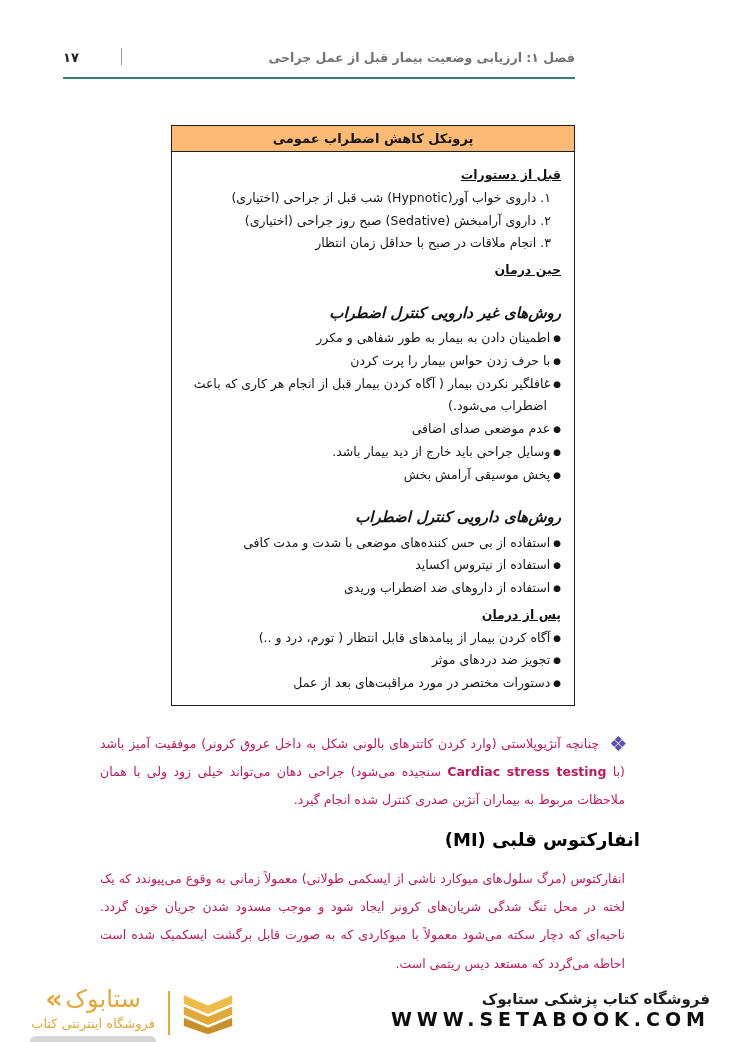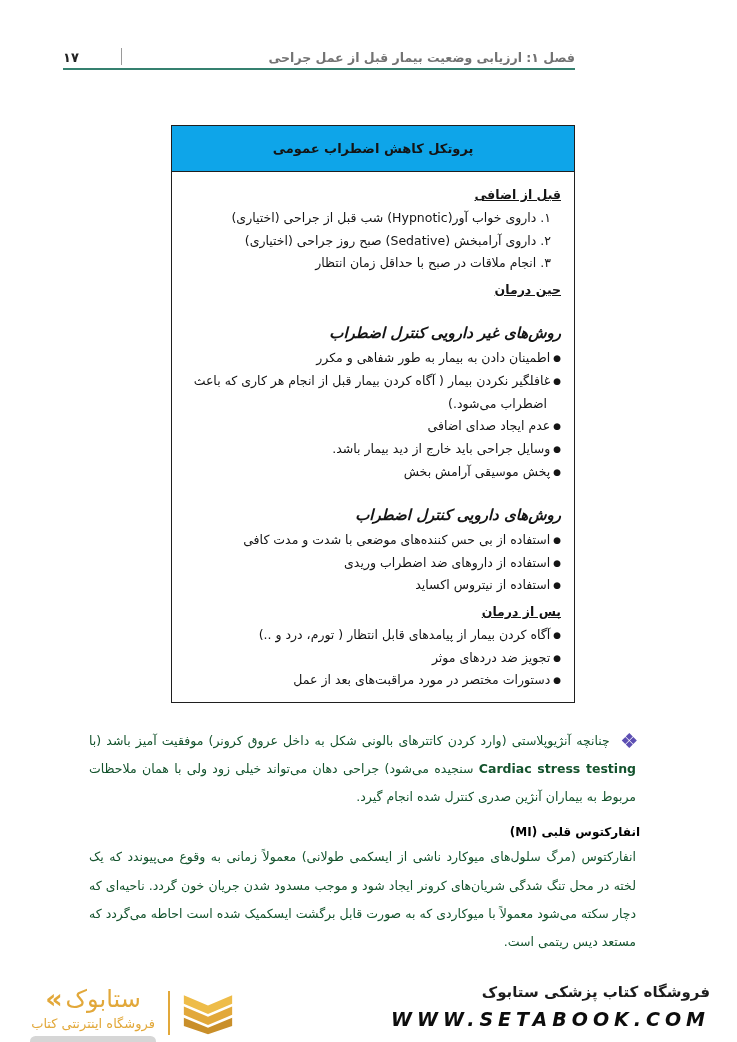--- a/index.html
+++ b/index.html
@@ -4,101 +4,102 @@
 <style>
   html,body{margin:0;padding:0;}
   body{
     width:737px;height:1042px;background:#ffffff;position:relative;overflow:hidden;
     font-family:"DejaVu Sans",sans-serif;color:#141414;
   }
 
   
   .hdr{
     position:absolute;top:48px;left:63px;width:512px;
-    display:flex;align-items:flex-end;padding-bottom:3px;
+    display:flex;align-items:flex-end;padding-bottom:12px;
     border-bottom:2.5px solid #35806f;
   }
   .pagenum{font-size:13px;font-weight:bold;color:#222;}
   .hdr-vline{width:1px;height:17px;background:#9a9a9a;margin-left:42px;}
   .chapter{margin-left:auto;color:#737373;font-size:12.5px;font-weight:bold;direction:rtl;}
 
   
   .content{position:absolute;top:118px;left:0;right:0;padding:0 97px 0 85px;direction:rtl;}
 
   .protocol-box{width:402px;margin:7px 65px 0 auto;border:1.4px solid #1f1f1f;background:#fff;}
   .box-title{
-    background:#0ea5e9;border-bottom:1.4px solid #1f1f1f;text-align:center;
-    font-weight:bold;font-size:13px;padding:15px 4px;
+    background:#fdba74;border-bottom:1.4px solid #1f1f1f;text-align:center;
+    font-weight:bold;font-size:13px;padding:5px 4px;
   }
   .box-body{padding:8px 13px 10px;font-size:12.5px;line-height:1.82;text-align:right;}
   .bx-heading{font-weight:bold;text-decoration:underline;margin-top:4px;}
   .bx-num{padding-right:10px;}
   .bx-sub{font-weight:bold;font-style:italic;font-size:15px;margin-top:18px;}
   .bx-bullet{padding-right:14px;text-indent:-14px;}
   .bx-bullet::before{content:"● ";font-size:9px;position:relative;top:-1px;}
 
-  .para{font-size:12.5px;line-height:2.25;text-align:justify;margin:4px;color:#14532d;}
+  .para{font-size:12.5px;line-height:2.25;text-align:justify;margin:15px;color:#be185d;}
   .note-para{margin-top:24px;}
   .latin{font-weight:bold;}
 
   .diamond{display:inline-block;width:13px;height:13px;position:relative;top:2px;margin-left:8px;}
   .diamond i{position:absolute;width:4.6px;height:4.6px;background:#5d4fb3;transform:rotate(45deg);}
   .diamond i:nth-child(1){top:0;left:4.2px;}
   .diamond i:nth-child(2){top:4.2px;left:0;}
   .diamond i:nth-child(3){top:4.2px;left:8.4px;}
   .diamond i:nth-child(4){top:8.4px;left:4.2px;}
 
-  .mi-heading{font-size:12px;font-weight:bold;margin:14px 0 0;text-align:right;color:#000;}
+  .mi-heading{font-size:18px;font-weight:bold;margin:14px 0 0;text-align:right;color:#000;}
 
   
   .footer{position:absolute;left:0;right:0;bottom:0;height:80px;}
   .brand{position:absolute;left:30px;bottom:2px;display:flex;align-items:center;gap:12px;}
   .brand-text{display:flex;flex-direction:column;align-items:center;}
   .brand-word-row{display:flex;align-items:center;direction:ltr;gap:3px;color:#e2a83a;}
   .brand-chevrons{font-size:27px;font-weight:bold;line-height:1;}
   .brand-word{font-size:24px;font-weight:normal;line-height:1;direction:rtl;}
   .brand-sub{color:#e2a83a;font-size:13px;margin-top:4px;direction:rtl;}
   .brand-graybar{width:126px;height:11px;background:#d6d6d6;border-radius:6px;margin-top:5px;margin-bottom:-7px;}
   .brand-divider{width:2px;height:44px;background:#e2a83a;}
   .brand-emblem{width:52px;height:44px;}
   .footer-right{position:absolute;right:27px;bottom:12px;text-align:right;}
-  .store-name{font-size:15px;font-weight:bold;direction:rtl;margin-bottom:7px;color:#1d1d1d;}
-  .site-url{font-size:19px;font-weight:bold;letter-spacing:5px;color:#0d0d0d;font-family:"DejaVu Sans",sans-serif;font-style:italic;}
+  .store-name{font-size:15px;font-weight:bold;direction:rtl;color:#1d1d1d;}
+  .site-url{font-size:19px;font-weight:bold;letter-spacing:5px;color:#0d0d0d;font-family:"DejaVu Sans",sans-serif;}
 </style>
 </head>
 <body>
 
 <div class="page">
 
   <header class="hdr">
     <span class="pagenum">۱۷</span>
     <span class="hdr-vline"></span>
     <span class="chapter">فصل ۱: ارزیابی وضعیت بیمار قبل از عمل جراحی</span>
   </header>
 
   <main class="content">
 
     <section class="protocol-box">
       <div class="box-title">پروتکل کاهش اضطراب عمومی</div>
       <div class="box-body">
-        <div class="bx-heading">قبل از اضافی</div>
+        <div class="bx-heading">قبل از دستورات</div>
         <div class="bx-num">۱. داروی خواب آور(Hypnotic) شب قبل از جراحی (اختیاری)</div>
         <div class="bx-num">۲. داروی آرامبخش (Sedative) صبح روز جراحی (اختیاری)</div>
         <div class="bx-num">۳. انجام ملاقات در صبح با حداقل زمان انتظار</div>
         <div class="bx-heading">حین درمان</div>
         <div class="bx-sub">روش‌های غیر دارویی کنترل اضطراب</div>
         <div class="bx-bullet">اطمینان دادن به بیمار به طور شفاهی و مکرر</div>
+        <div class="bx-bullet">با حرف زدن حواس بیمار را پرت کردن</div>
         <div class="bx-bullet">غافلگیر نکردن بیمار ( آگاه کردن بیمار قبل از انجام هر کاری که باعث اضطراب می‌شود.)</div>
-        <div class="bx-bullet">عدم ایجاد صدای اضافی</div>
+        <div class="bx-bullet">عدم موضعی صدای اضافی</div>
         <div class="bx-bullet">وسایل جراحی باید خارج از دید بیمار باشد.</div>
         <div class="bx-bullet">پخش موسیقی آرامش بخش</div>
         <div class="bx-sub">روش‌های دارویی کنترل اضطراب</div>
         <div class="bx-bullet">استفاده از بی حس کننده‌های موضعی با شدت و مدت کافی</div>
+        <div class="bx-bullet">استفاده از نیتروس اکساید</div>
         <div class="bx-bullet">استفاده از داروهای ضد اضطراب وریدی</div>
-        <div class="bx-bullet">استفاده از نیتروس اکساید</div>
         <div class="bx-heading">پس از درمان</div>
         <div class="bx-bullet">آگاه کردن بیمار از پیامدهای قابل انتظار ( تورم، درد و ..)</div>
         <div class="bx-bullet">تجویز ضد دردهای موثر</div>
         <div class="bx-bullet">دستورات مختصر در مورد مراقبت‌های بعد از عمل</div>
       </div>
     </section>
 
     <p class="para note-para">
       <span class="diamond"><i></i><i></i><i></i><i></i></span>
       <span>چنانچه آنژیوپلاستی (وارد کردن کاتترهای بالونی شکل به داخل عروق کرونر) موفقیت آمیز باشد (با </span><b class="latin" dir="ltr">Cardiac stress testing</b><span> سنجیده می‌شود) جراحی دهان می‌تواند خیلی زود ولی با همان ملاحظات مربوط به بیماران آنژین صدری کنترل شده انجام گیرد.</span>

